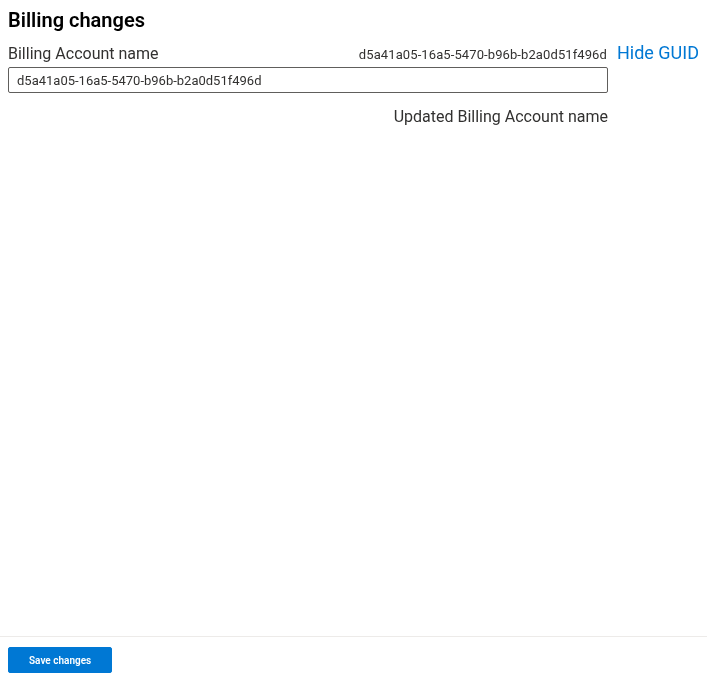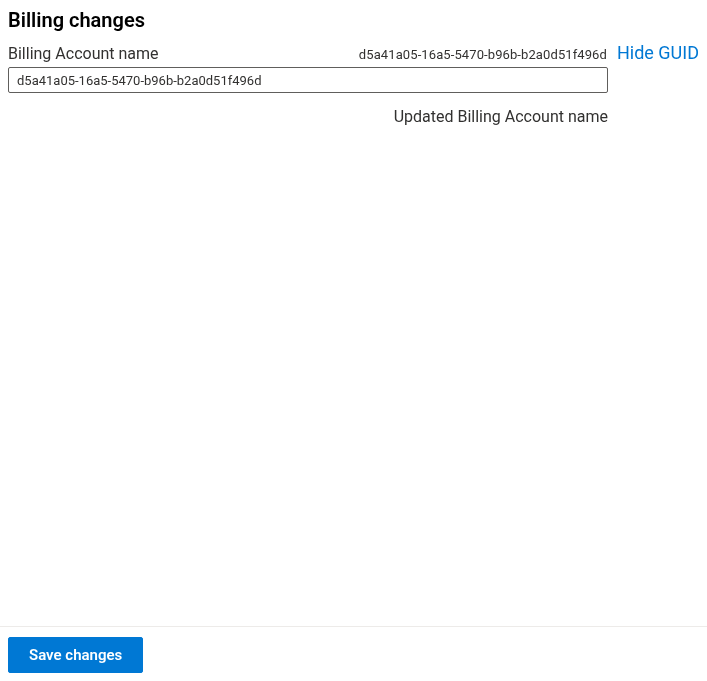--- a/index.html
+++ b/index.html
@@ -68,23 +68,23 @@
     font-size: 16px;
     color: #323130;
   }
   .footer {
     border-top: 1px solid #edebe9;
     padding: 10px 8px 8px 8px;
     display: flex;
     gap: 12px;
   }
   .btn {
-    height: 36px;
+    height: 26px;
     padding: 0 20px;
-    font-size: 15px;
+    font-size: 10px;
     font-family: inherit;
     border-radius: 2px;
     cursor: pointer;
     min-width: 80px;
   }
   .btn-primary {
     background: #0078d4;
     color: #ffffff;
     border: 1px solid #0078d4;
     font-weight: 600;

